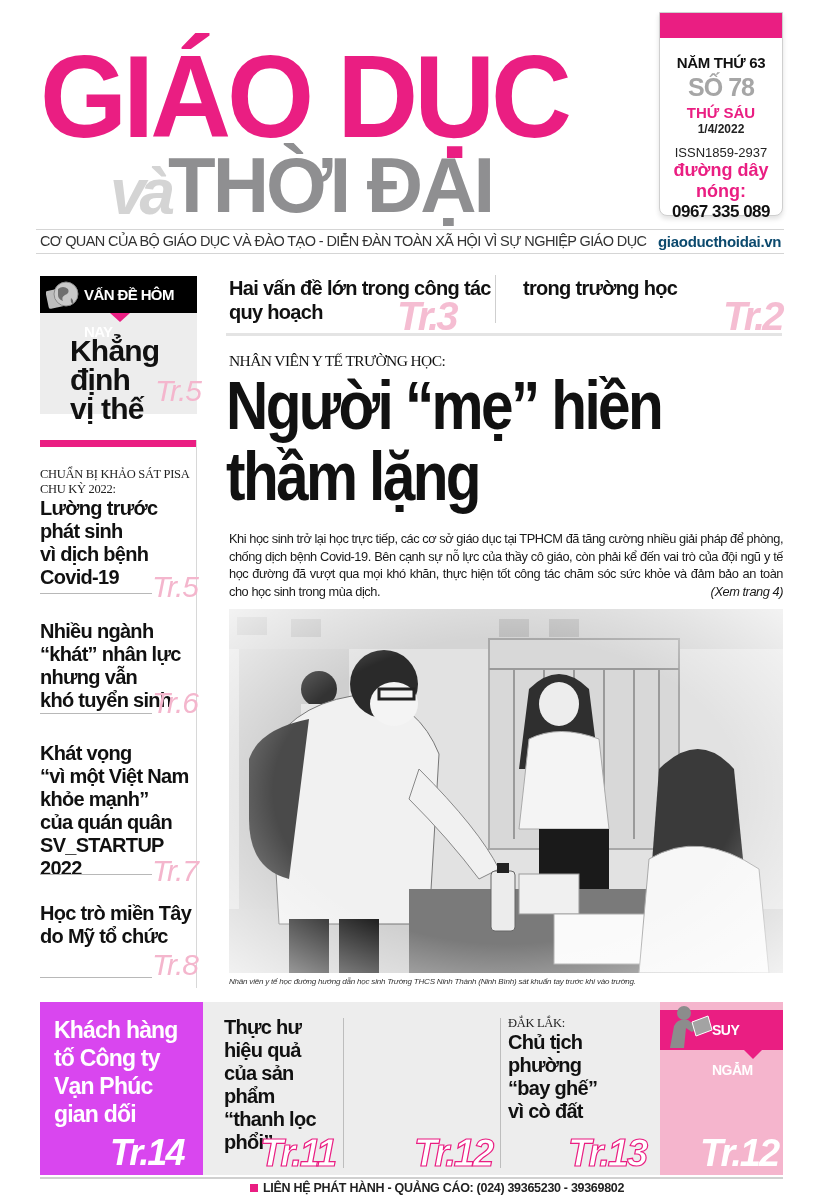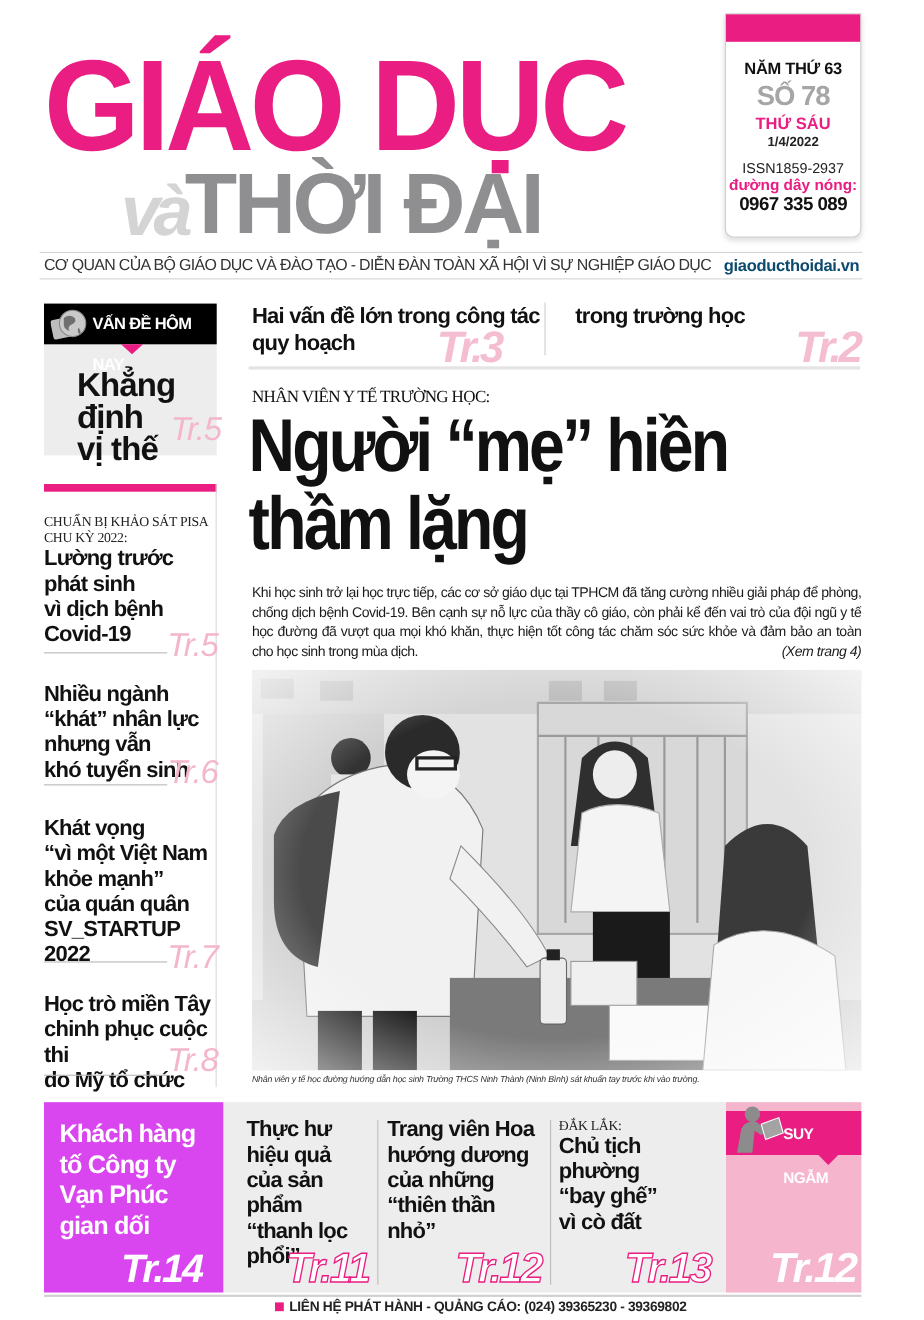--- a/index.html
+++ b/index.html
@@ -35,21 +35,21 @@
     left: 659px; top: 12px; width: 124px; height: 204px; border: 1px solid #cfcfcf;
     border-radius: 0 0 8px 8px; background: #fff; box-shadow: 0 3px 5px rgba(0,0,0,0.12);
     text-align: center;
   }
   .issue-box .bar { height: 25px; background: #ea1e82; }
   .issue-box .year { font-size: 15px; font-weight: bold; margin-top: 16px; color: #111; letter-spacing: -0.3px; }
   .issue-box .num { font-size: 25px; font-weight: bold; color: #a6a6a6; margin-top: 2px; letter-spacing: -1px; }
   .issue-box .day { font-size: 15px; font-weight: bold; color: #ea1e82; margin-top: 2px; }
   .issue-box .date { font-size: 12px; font-weight: bold; color: #222; margin-top: 1px; }
   .issue-box .issn { font-size: 13px; color: #222; margin-top: 9px; }
-  .issue-box .hot { font-size: 14px; font-weight: bold; color: #ea1e82; margin-top: 0px; }
+  .issue-box .hot { font-size: 18px; font-weight: bold; color: #ea1e82; margin-top: 0px; }
   .issue-box .phone { font-size: 17px; font-weight: bold; color: #111; letter-spacing: -0.5px; }
 
   
   .sidebar-rule { left: 196px; top: 440px; width: 1px; height: 548px; background: #d8d8d8; }
   .today-box { left: 40px; top: 276px; width: 157px; height: 138px; background: #ededed; }
   .today-header {
     left: 0; top: 0; width: 157px; height: 37px; background: #000000; color: #fff;
     font-weight: bold; font-size: 15px; padding-left: 44px; line-height: 37px; letter-spacing: -0.6px;
   }
   .today-notch {
@@ -217,21 +217,20 @@
     <div>của quán quân</div>
     <div>SV_STARTUP 2022</div>
   </div>
   <div class="abs tr-pink tr-sm" style="left:112px;top:112px;">Tr.7</div>
 </div>
 <div class="abs side-rule" style="top:874px;"></div>
 
 <div class="abs" style="left:40px;top:902px;width:155px;">
   <div class="side-title">
     <div>Học trò miền Tây</div>
-    <div>chinh phục cuộc thi</div>
     <div>do Mỹ tổ chức</div>
   </div>
   <div class="abs tr-pink tr-sm" style="left:112px;top:46px;">Tr.8</div>
 </div>
 <div class="abs side-rule" style="top:977px;"></div>
 
 <div class="abs kicker">NHÂN VIÊN Y TẾ TRƯỜNG HỌC:</div>
 <div class="abs headline">
   <div>Người “mẹ” hiền</div>
   <div>thầm lặng</div>
@@ -318,26 +317,20 @@
     <div>hiệu quả</div>
     <div>của sản phẩm</div>
     <div>“thanh lọc</div>
     <div>phổi”</div>
   </div>
   <div class="abs outline-tr" style="left:36px;top:118px;">Tr.11</div>
 </div>
 <div class="abs strip-div" style="left:343px;"></div>
 
 <div class="abs" style="left:352px;top:1016px;width:145px;height:155px;">
-  <div class="strip-title">
-    <div>Trang viên Hoa</div>
-    <div>hướng dương</div>
-    <div>của những</div>
-    <div>“thiên thần nhỏ”</div>
-  </div>
   <div class="abs outline-tr" style="left:62px;top:118px;">Tr.12</div>
 </div>
 <div class="abs strip-div" style="left:500px;"></div>
 
 <div class="abs" style="left:508px;top:1016px;width:148px;height:155px;">
   <div class="side-kicker">ĐẮK LẮK:</div>
   <div class="strip-title">
     <div>Chủ tịch phường</div>
     <div>“bay ghế”</div>
     <div>vì cò đất</div>

